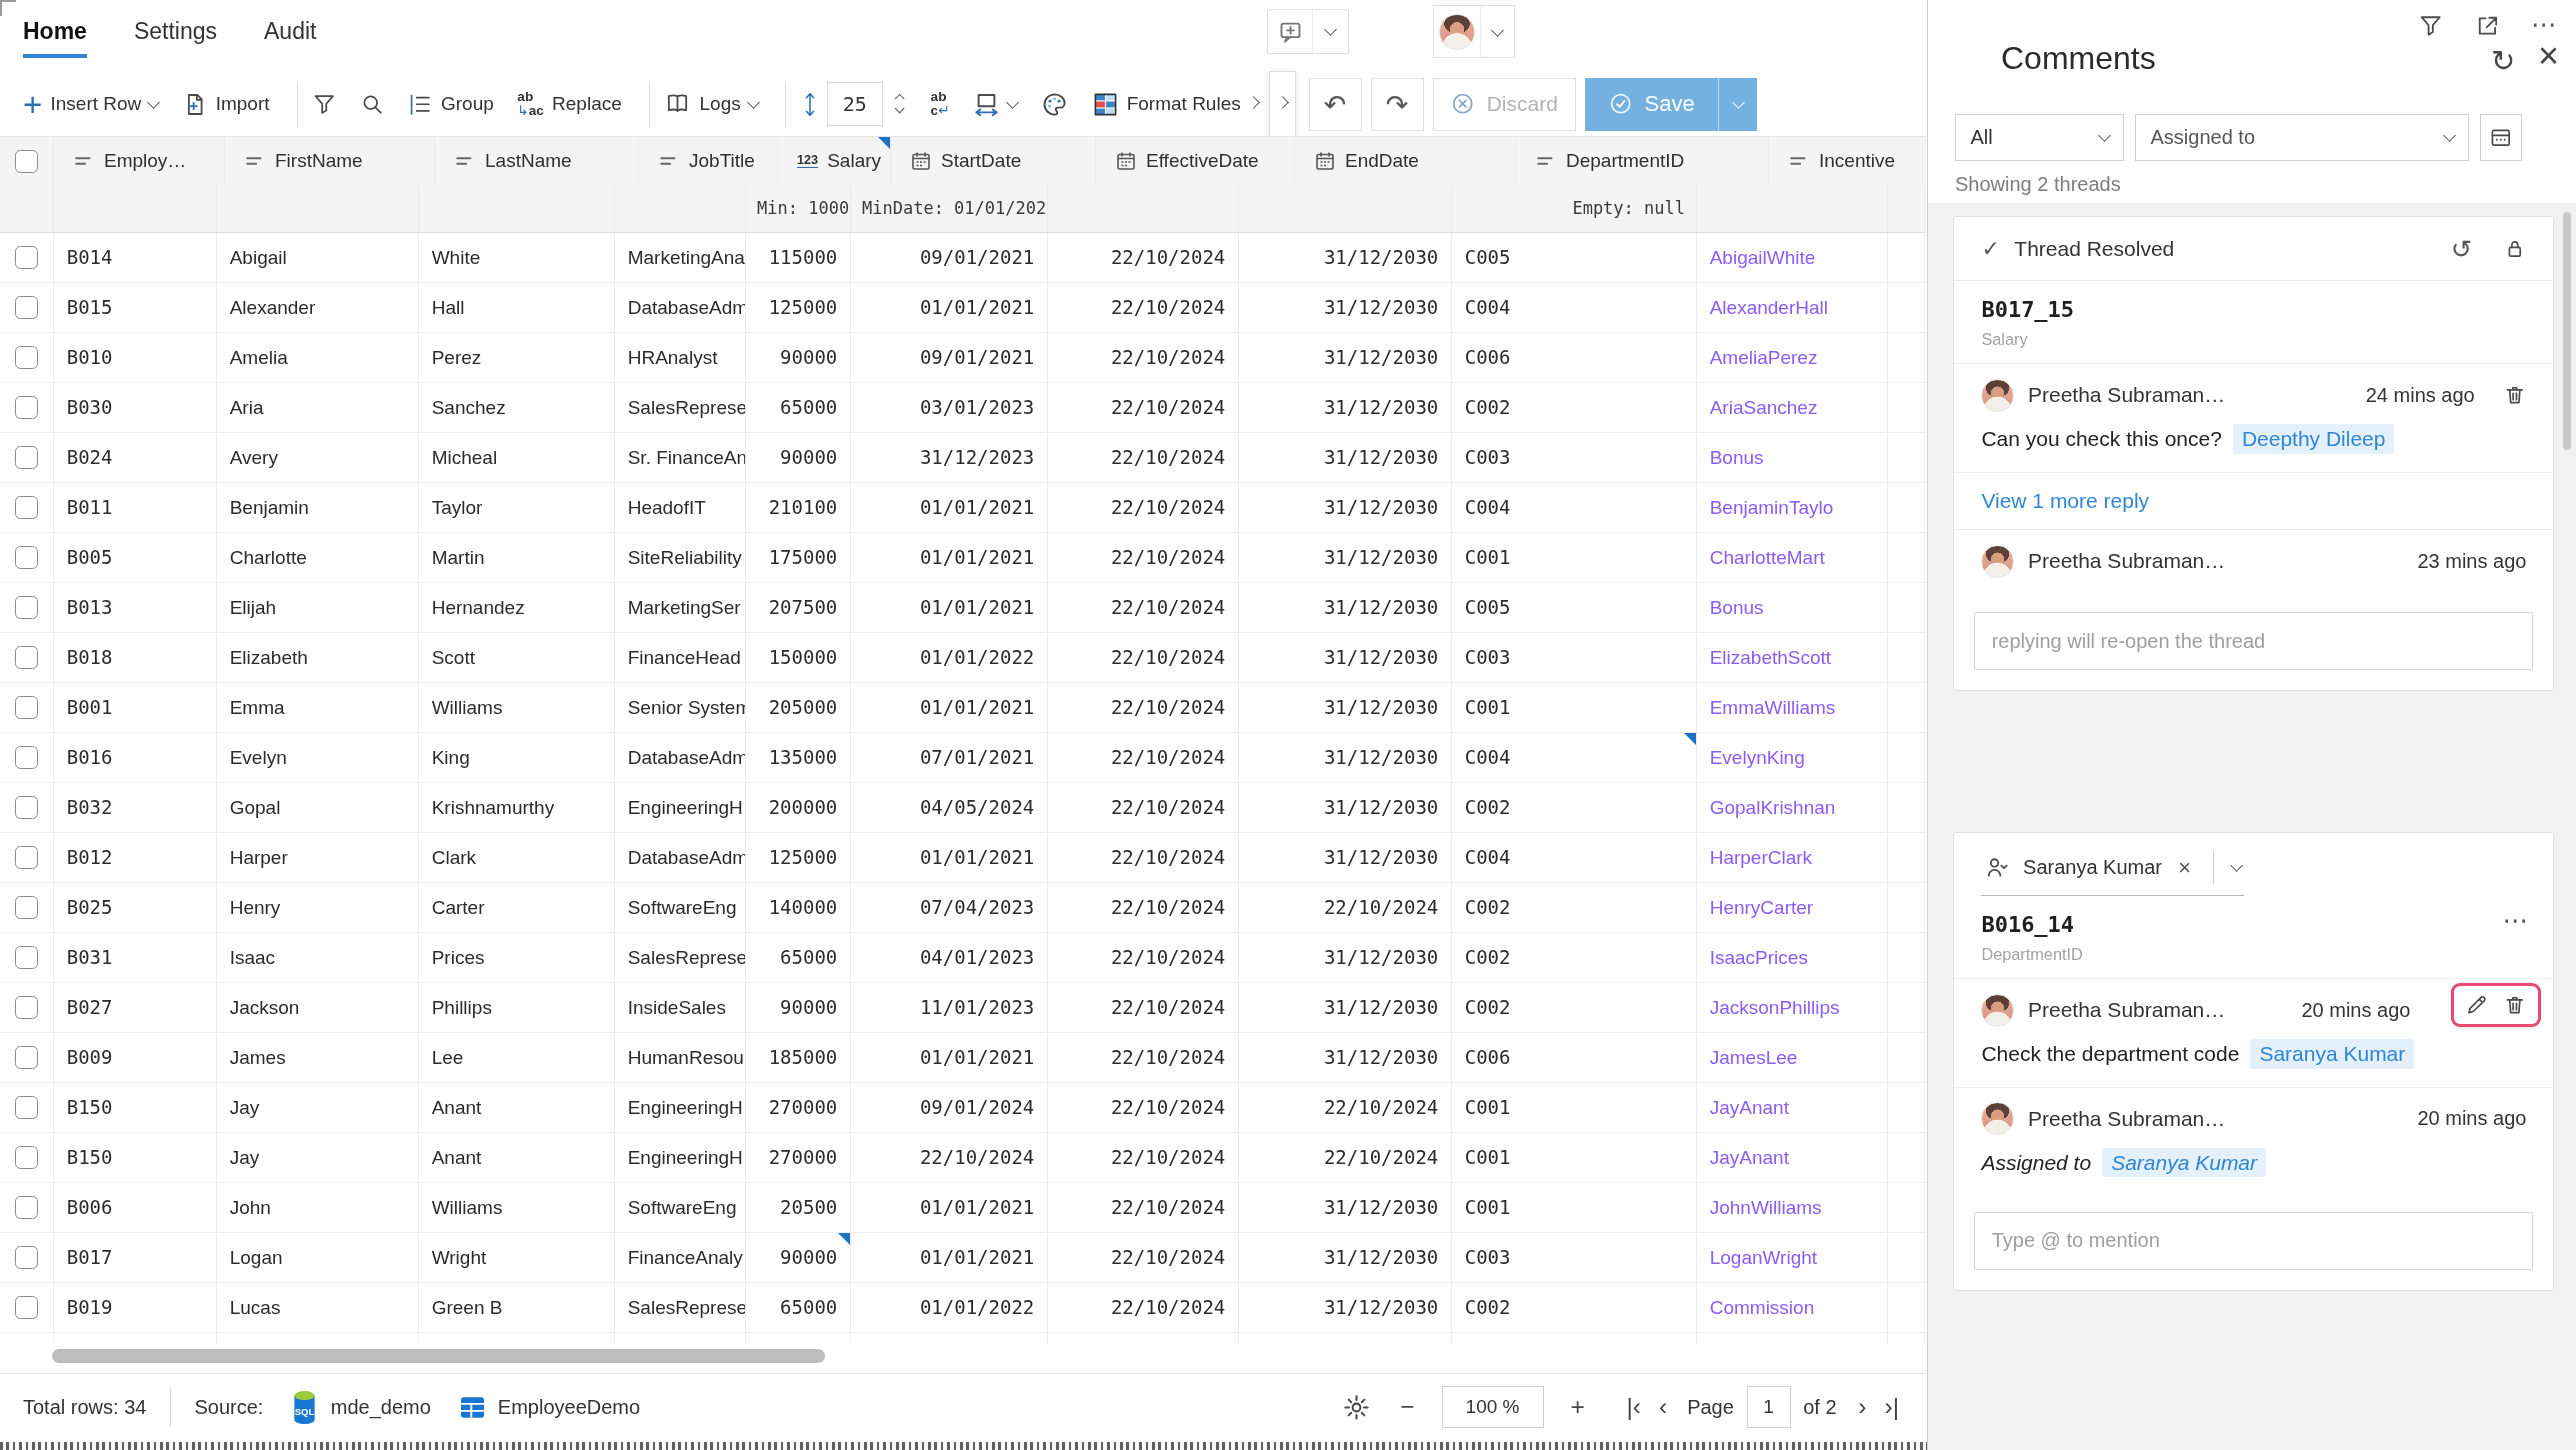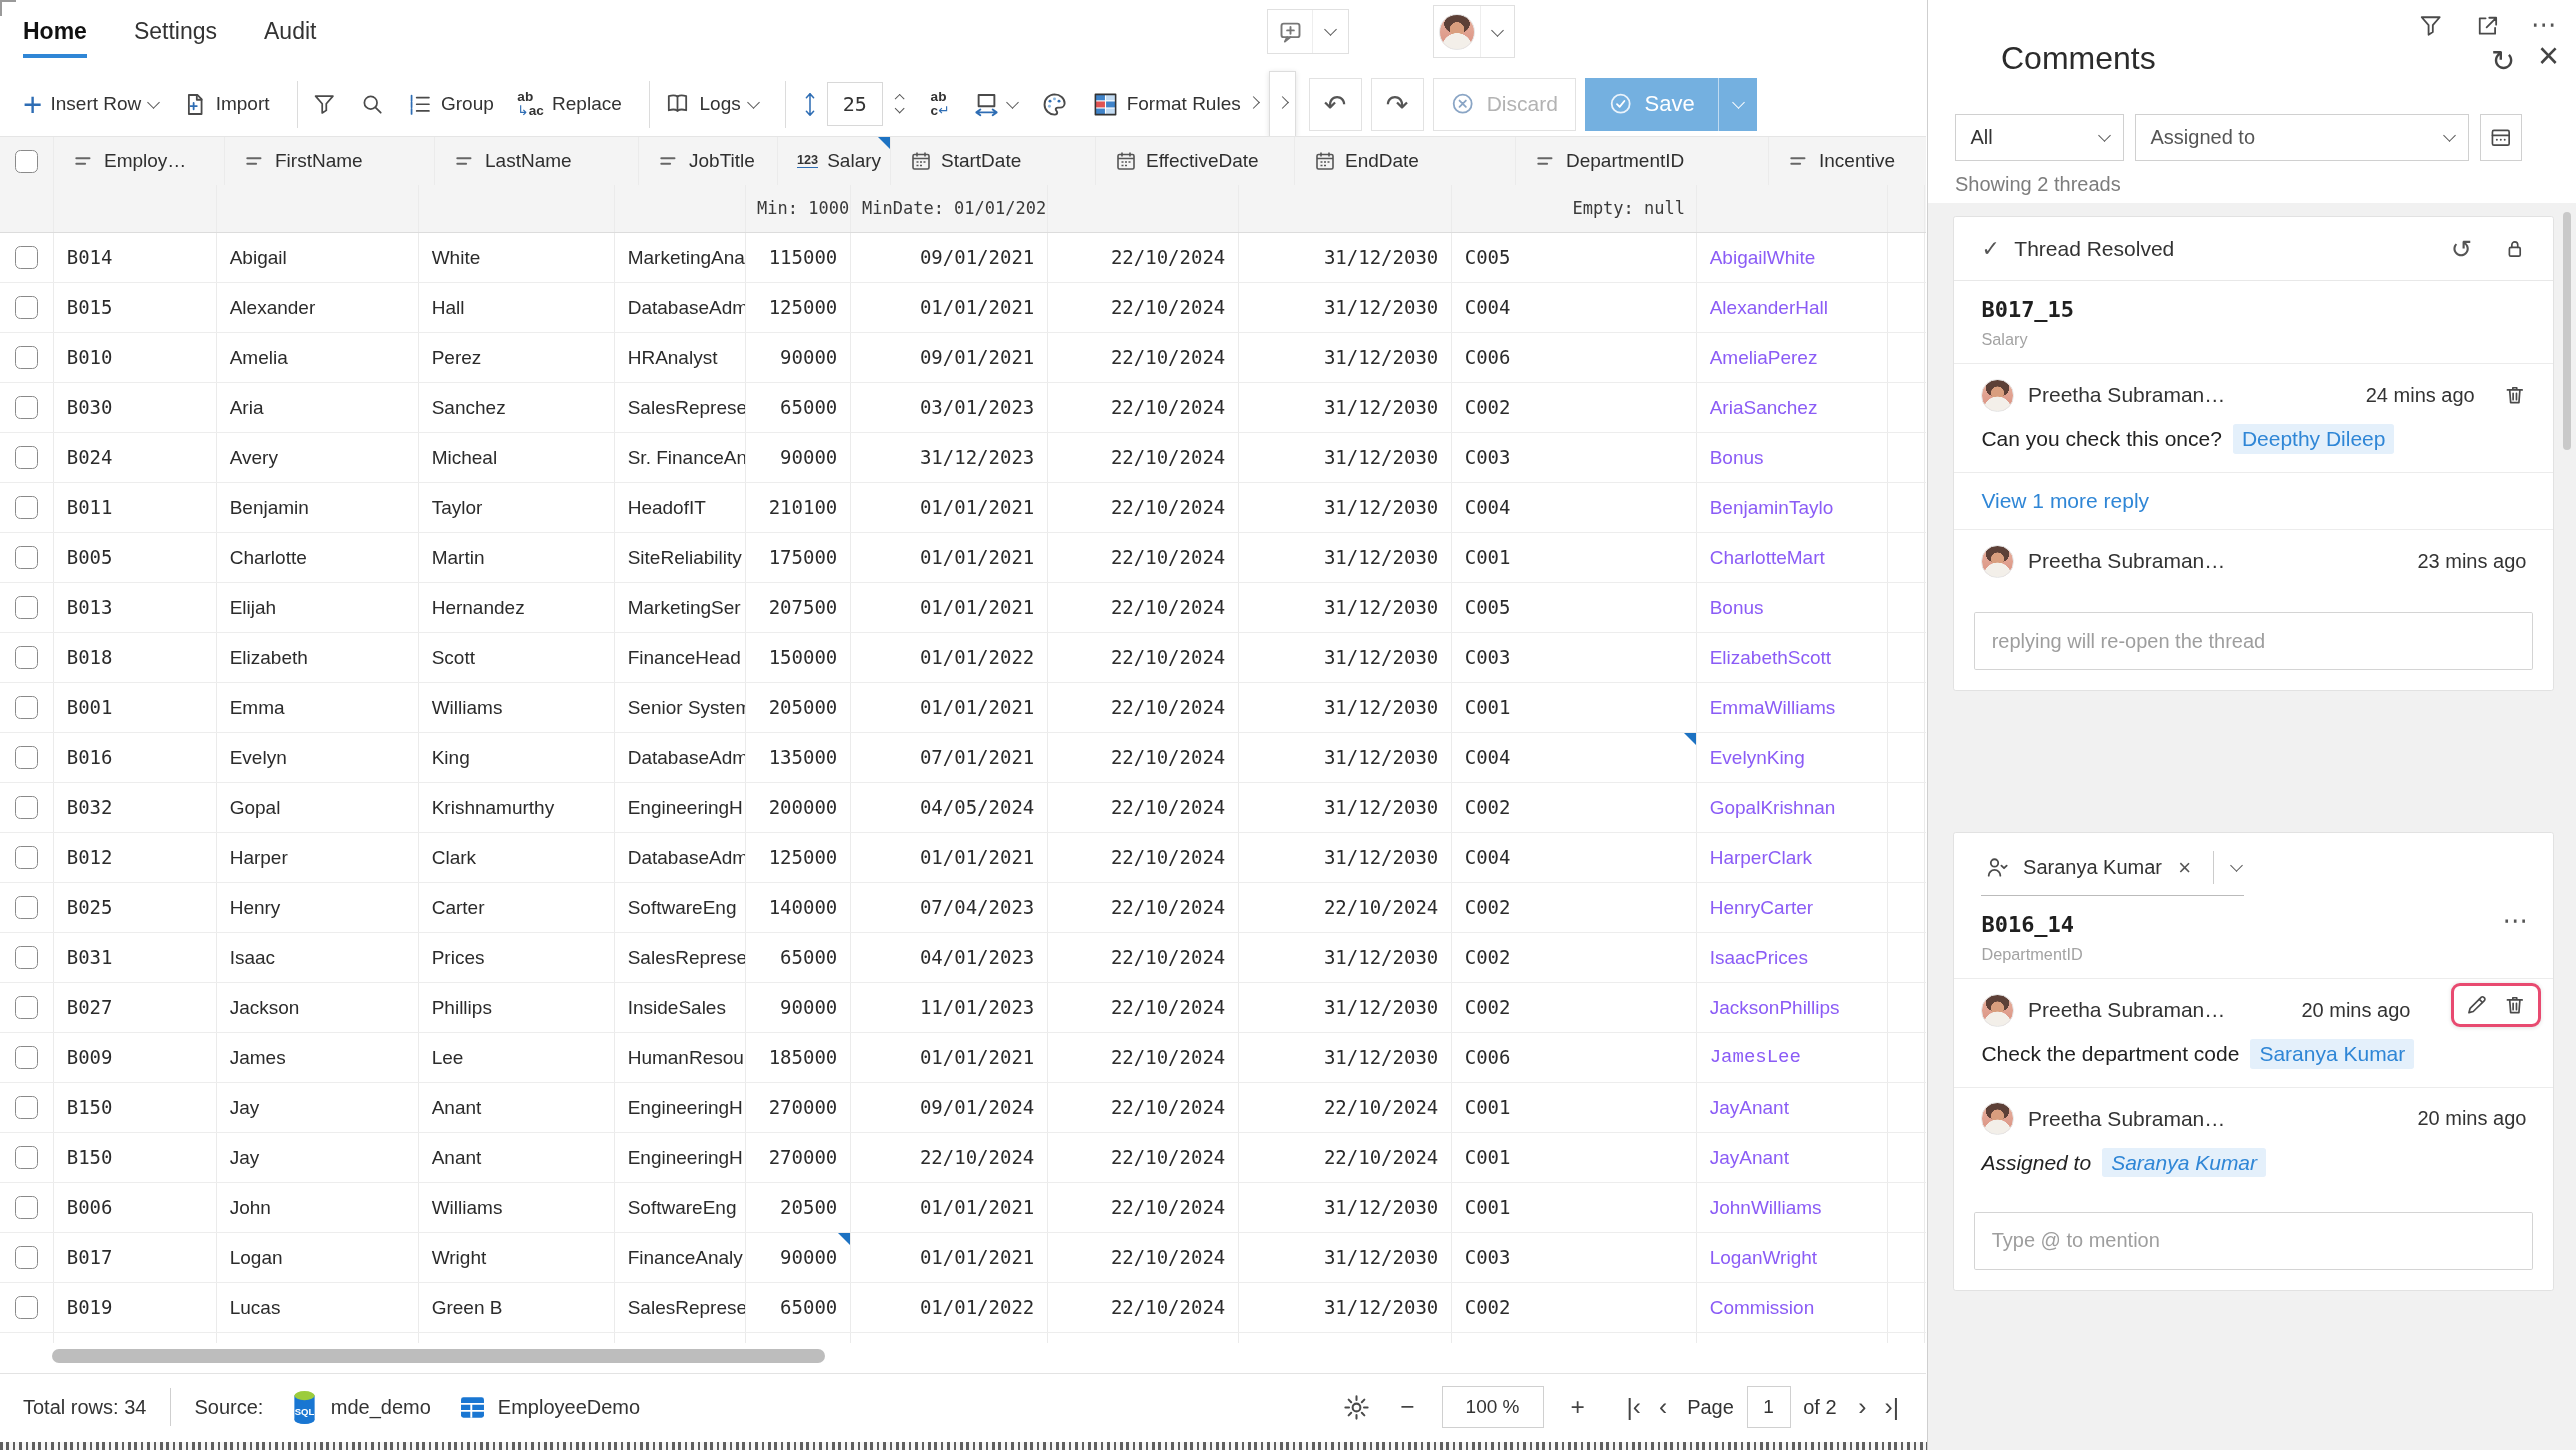--- a/index.html
+++ b/index.html
@@ -657,21 +657,21 @@
       </div>
       <div class="g-cell g-dcell mono" style="width: 163px;">B009</div>
       <div class="g-cell g-dcell" style="width: 202px;">James</div>
       <div class="g-cell g-dcell" style="width: 196px;">Lee</div>
       <div class="g-cell g-dcell" style="width: 131px;">HumanResou</div>
       <div class="g-cell g-dcell right mono" style="width: 105px;">185000</div>
       <div class="g-cell g-dcell right mono" style="width: 197px;">01/01/2021</div>
       <div class="g-cell g-dcell right mono" style="width: 191px;">22/10/2024</div>
       <div class="g-cell g-dcell right mono" style="width: 213px;">31/12/2030</div>
       <div class="g-cell g-dcell mono" style="width: 245px;">C006</div>
-      <div class="g-cell g-dcell gray" style="width: 191px; font-family: Liberation Mono, monospace;">JamesLee</div>
+      <div class="g-cell g-dcell gray" style="width: 191px;">JamesLee</div>
       <div class="g-cell g-dcell" style="width: 37px;"></div>
     </div>
     <div class="g-row g-data">
       <div class="g-cell g-sel">
         <span class="cbx"></span>
       </div>
       <div class="g-cell g-dcell mono" style="width: 163px;">B150</div>
       <div class="g-cell g-dcell" style="width: 202px;">Jay</div>
       <div class="g-cell g-dcell" style="width: 196px;">Anant</div>
       <div class="g-cell g-dcell" style="width: 131px;">EngineeringH</div>

